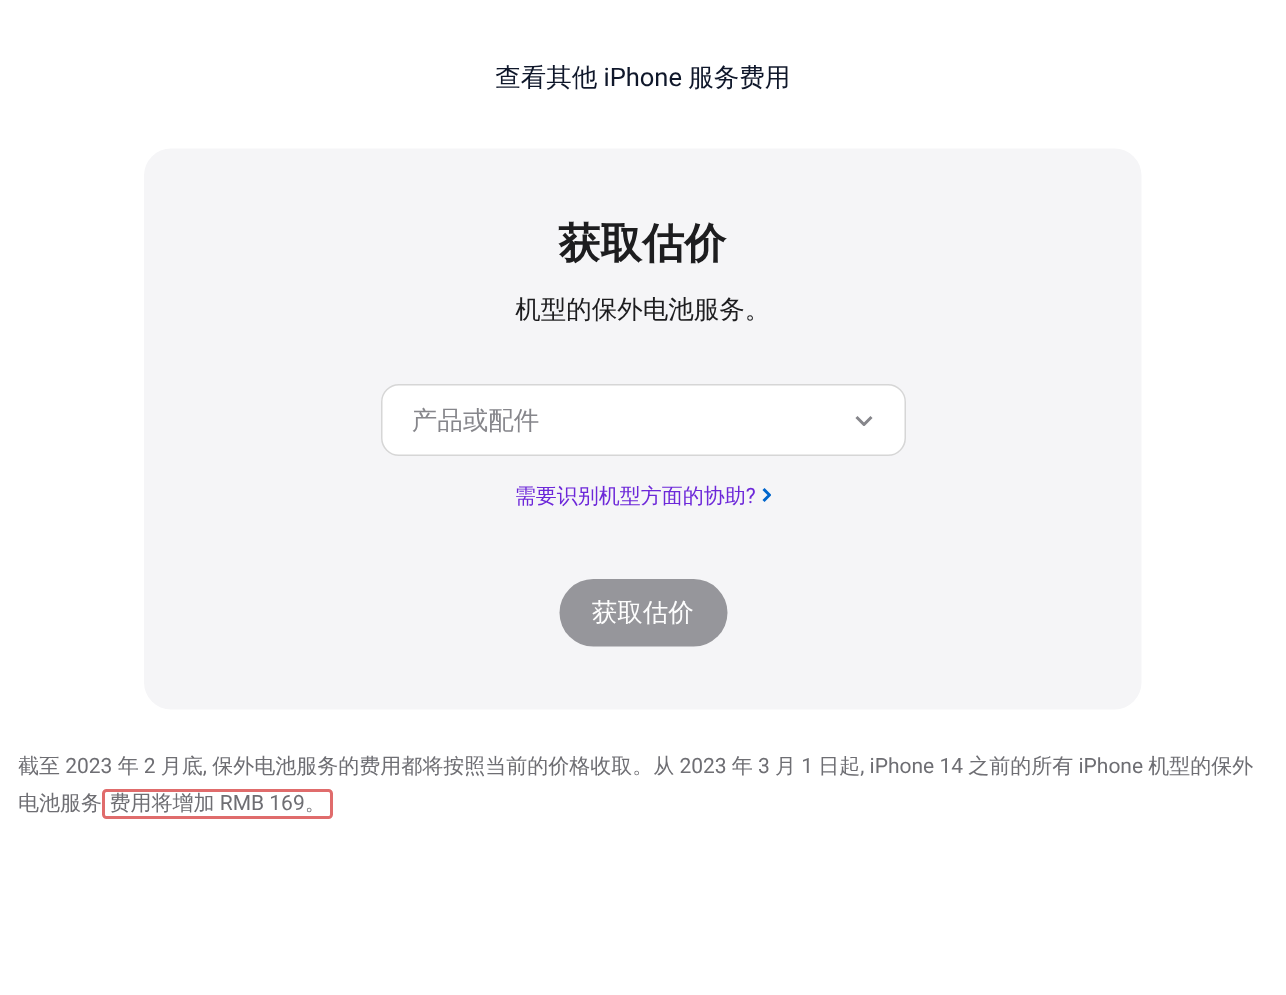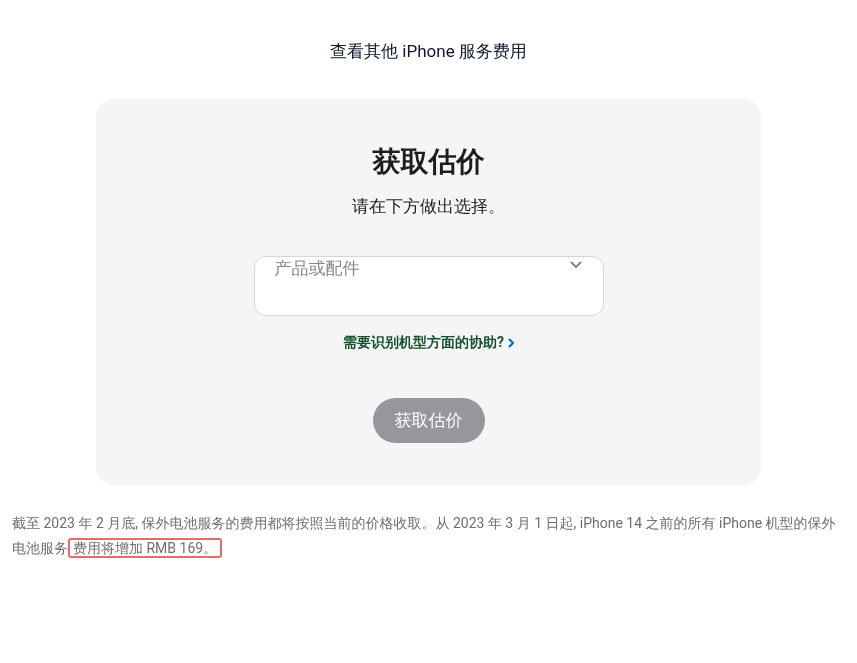--- a/index.html
+++ b/index.html
@@ -44,25 +44,26 @@
       color: #1d1d1f;
       margin-bottom: 38px;
     }
     .select-wrapper {
       position: relative;
       width: 350px;
       margin: 0 auto 24px;
     }
     .select-box {
       width: 100%;
-      height: 60px;
+      height: 48px;
       background: #fff;
       border: 1px solid #d6d6d6;
       border-radius: 12px;
       display: flex;
+      align-items: center;
       justify-content: space-between;
       padding: 0 20px;
       cursor: pointer;
     }
     .select-placeholder {
       color: #86868b;
       font-size: 17px;
     }
     .chevron {
       width: 14px;
@@ -76,27 +77,26 @@
       height: 7px;
       stroke: #86868b;
       stroke-width: 2;
       fill: none;
     }
     .help-link {
       margin-top: -8px;
       margin-bottom: 46px;
     }
     .help-link a {
-      color: #14532d;
+      color: #6d28d9;
       text-decoration: none;
       font-size: 14px;
       display: inline-flex;
       align-items: center;
       gap: 4px;
-      font-weight: bold;
     }
     .help-chevron svg {
       width: 6px;
       height: 10px;
       stroke: #0066cc;
       stroke-width: 2;
       fill: none;
     }
     .submit-btn {
       background: #86868b;
@@ -126,21 +126,21 @@
   </style>
 </head>
 <body>
 
 <div class="top-link">
   <a href="#">查看其他 iPhone 服务费用</a>
 </div>
 
 <div class="card">
   <h2 class="card-title">获取估价</h2>
-  <p class="card-subtitle">请在下方做出选择。</p>
+  <p class="card-subtitle">机型的保外电池服务。</p>
 
   <div class="select-wrapper">
     <div class="select-box">
       <span class="select-placeholder">产品或配件</span>
       <span class="chevron">
         <svg viewBox="0 0 12 7">
             <polyline points="1,1 6,6 11,1"></polyline>
           </svg>
       </span>
     </div>

